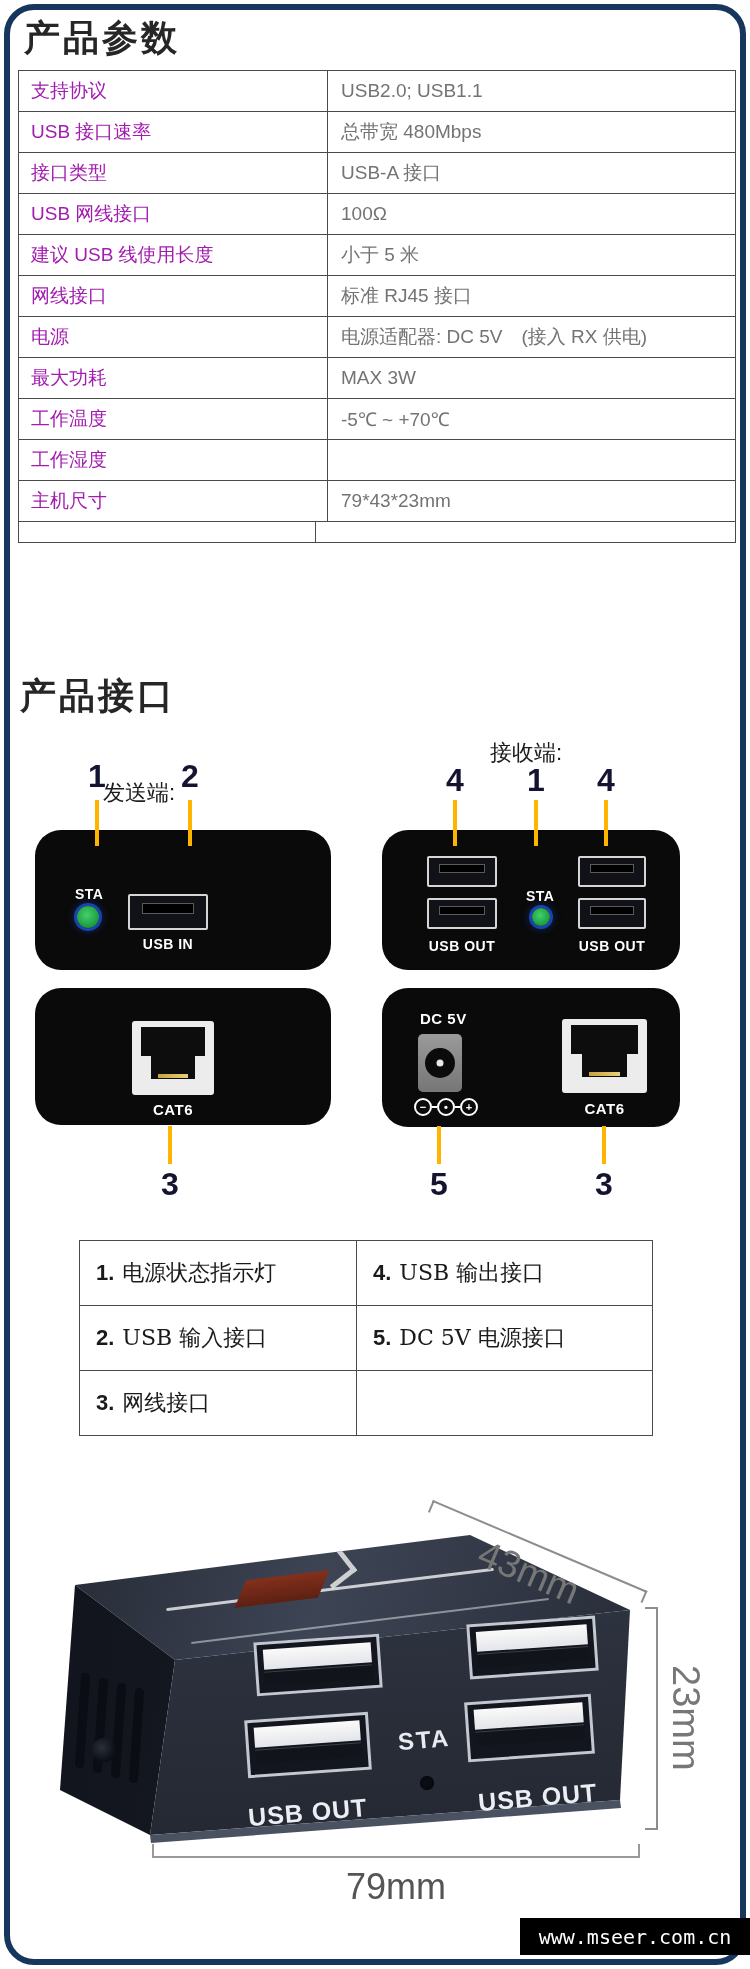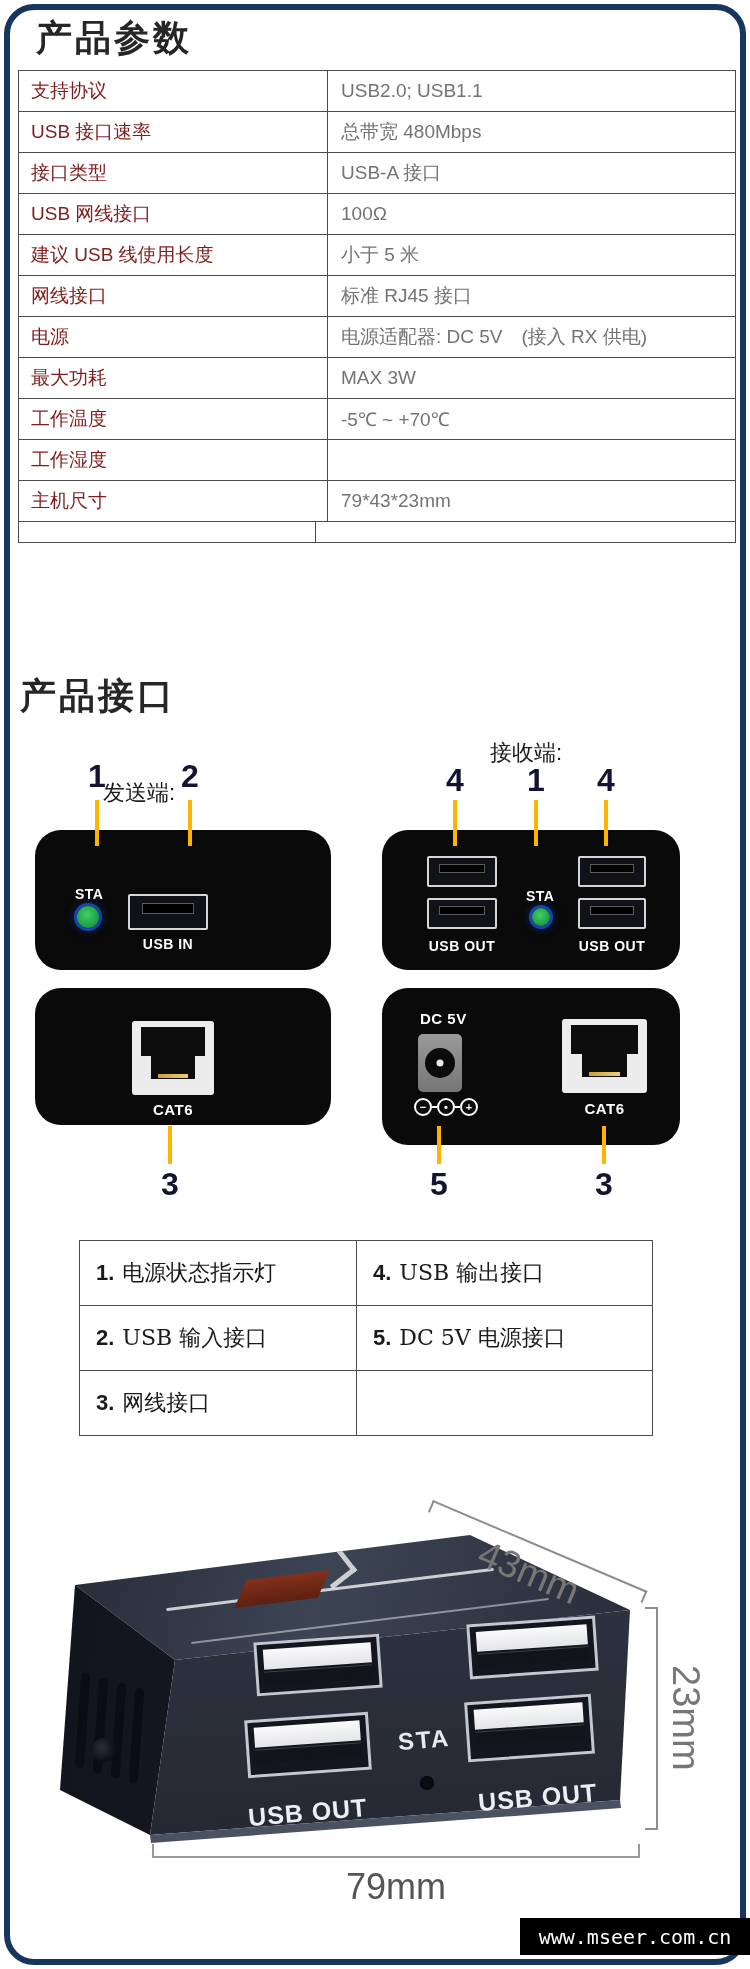--- a/index.html
+++ b/index.html
@@ -3,30 +3,30 @@
 <meta charset="utf-8">
 <style>
   html,body { margin:0; padding:0; background:#fff; }
   .page { position:relative; width:750px; height:1969px; background:#ffffff;
           font-family:"Liberation Sans",sans-serif; overflow:hidden; }
   .frame { position:absolute; inset:4px; border:6px solid #17365d; border-radius:30px;
            z-index:40; pointer-events:none; }
 
   .sec-title { position:absolute; font-size:36px; font-weight:900; color:#262626;
                letter-spacing:3px; z-index:3; }
-  #title-params { left:36px; top:14px; }
+  #title-params { left:24px; top:14px; }
   #title-ports  { left:20px; top:672px; }
 
   
   .spec { position:absolute; left:18px; top:70px; width:716px;
           border:1px solid #4a4a4a; z-index:3; background:#fff; }
   .spec-row { display:flex; height:40px; border-top:1px solid #4a4a4a; }
   .spec-row:first-child { border-top:none; }
   .spec-label { width:296px; border-right:1px solid #4a4a4a; padding-left:12px;
-                display:flex; align-items:center; font-size:19px; color:#7f1d1d; }
+                display:flex; align-items:center; font-size:19px; color:#a21caf; }
   .spec-value { flex:1; padding-left:13px; display:flex; align-items:center;
                 font-size:19px; color:#737373; }
   .spec-partial { height:20px; border-top:1px solid #4a4a4a; display:flex; }
   .spec-partial .ghost { width:296px; border-right:1px solid #4a4a4a; }
 
   
   .side-label { position:absolute; font-size:22px; color:#1c1c1c; z-index:3; }
   #tx-label { left:103px; top:778px; }
   #rx-label { left:490px; top:738px; }
 
@@ -34,21 +34,21 @@
          color:#141432; z-index:6; }
   .leader { position:absolute; width:4px; background:#FFB400; transform:translateX(-50%);
             z-index:6; }
   .leader.top { top:800px; height:46px; }
   .leader.bot { top:1126px; height:38px; }
 
   .panel { position:absolute; background:#0a0a0a; border-radius:26px; z-index:4; }
   #p-tx-front { left:35px;  top:830px; width:296px; height:140px; }
   #p-rx-front { left:382px; top:830px; width:298px; height:140px; }
   #p-tx-back  { left:35px;  top:988px; width:296px; height:137px; }
-  #p-rx-back  { left:382px; top:988px; width:298px; height:157px; }
+  #p-rx-back  { left:382px; top:988px; width:298px; height:139px; }
 
   .wlabel { position:absolute; color:#fff; font-weight:bold; font-size:14px;
             letter-spacing:.5px; }
   .led { position:absolute; border-radius:50%;
          background:radial-gradient(circle at 45% 40%, #43d06a, #1f9e43 65%, #157a33);
          box-shadow:0 0 0 3px rgba(30,80,200,.8), 0 0 7px 4px rgba(20,50,140,.55); }
   .usb-port { position:absolute; background:#101218; border:2px solid #d6d6d6;
               border-radius:2px; box-sizing:border-box; }
   .usb-slot { margin:7px auto 0; width:66%; height:9px; background:#000;
               border:1px solid #5a5a5a; }

